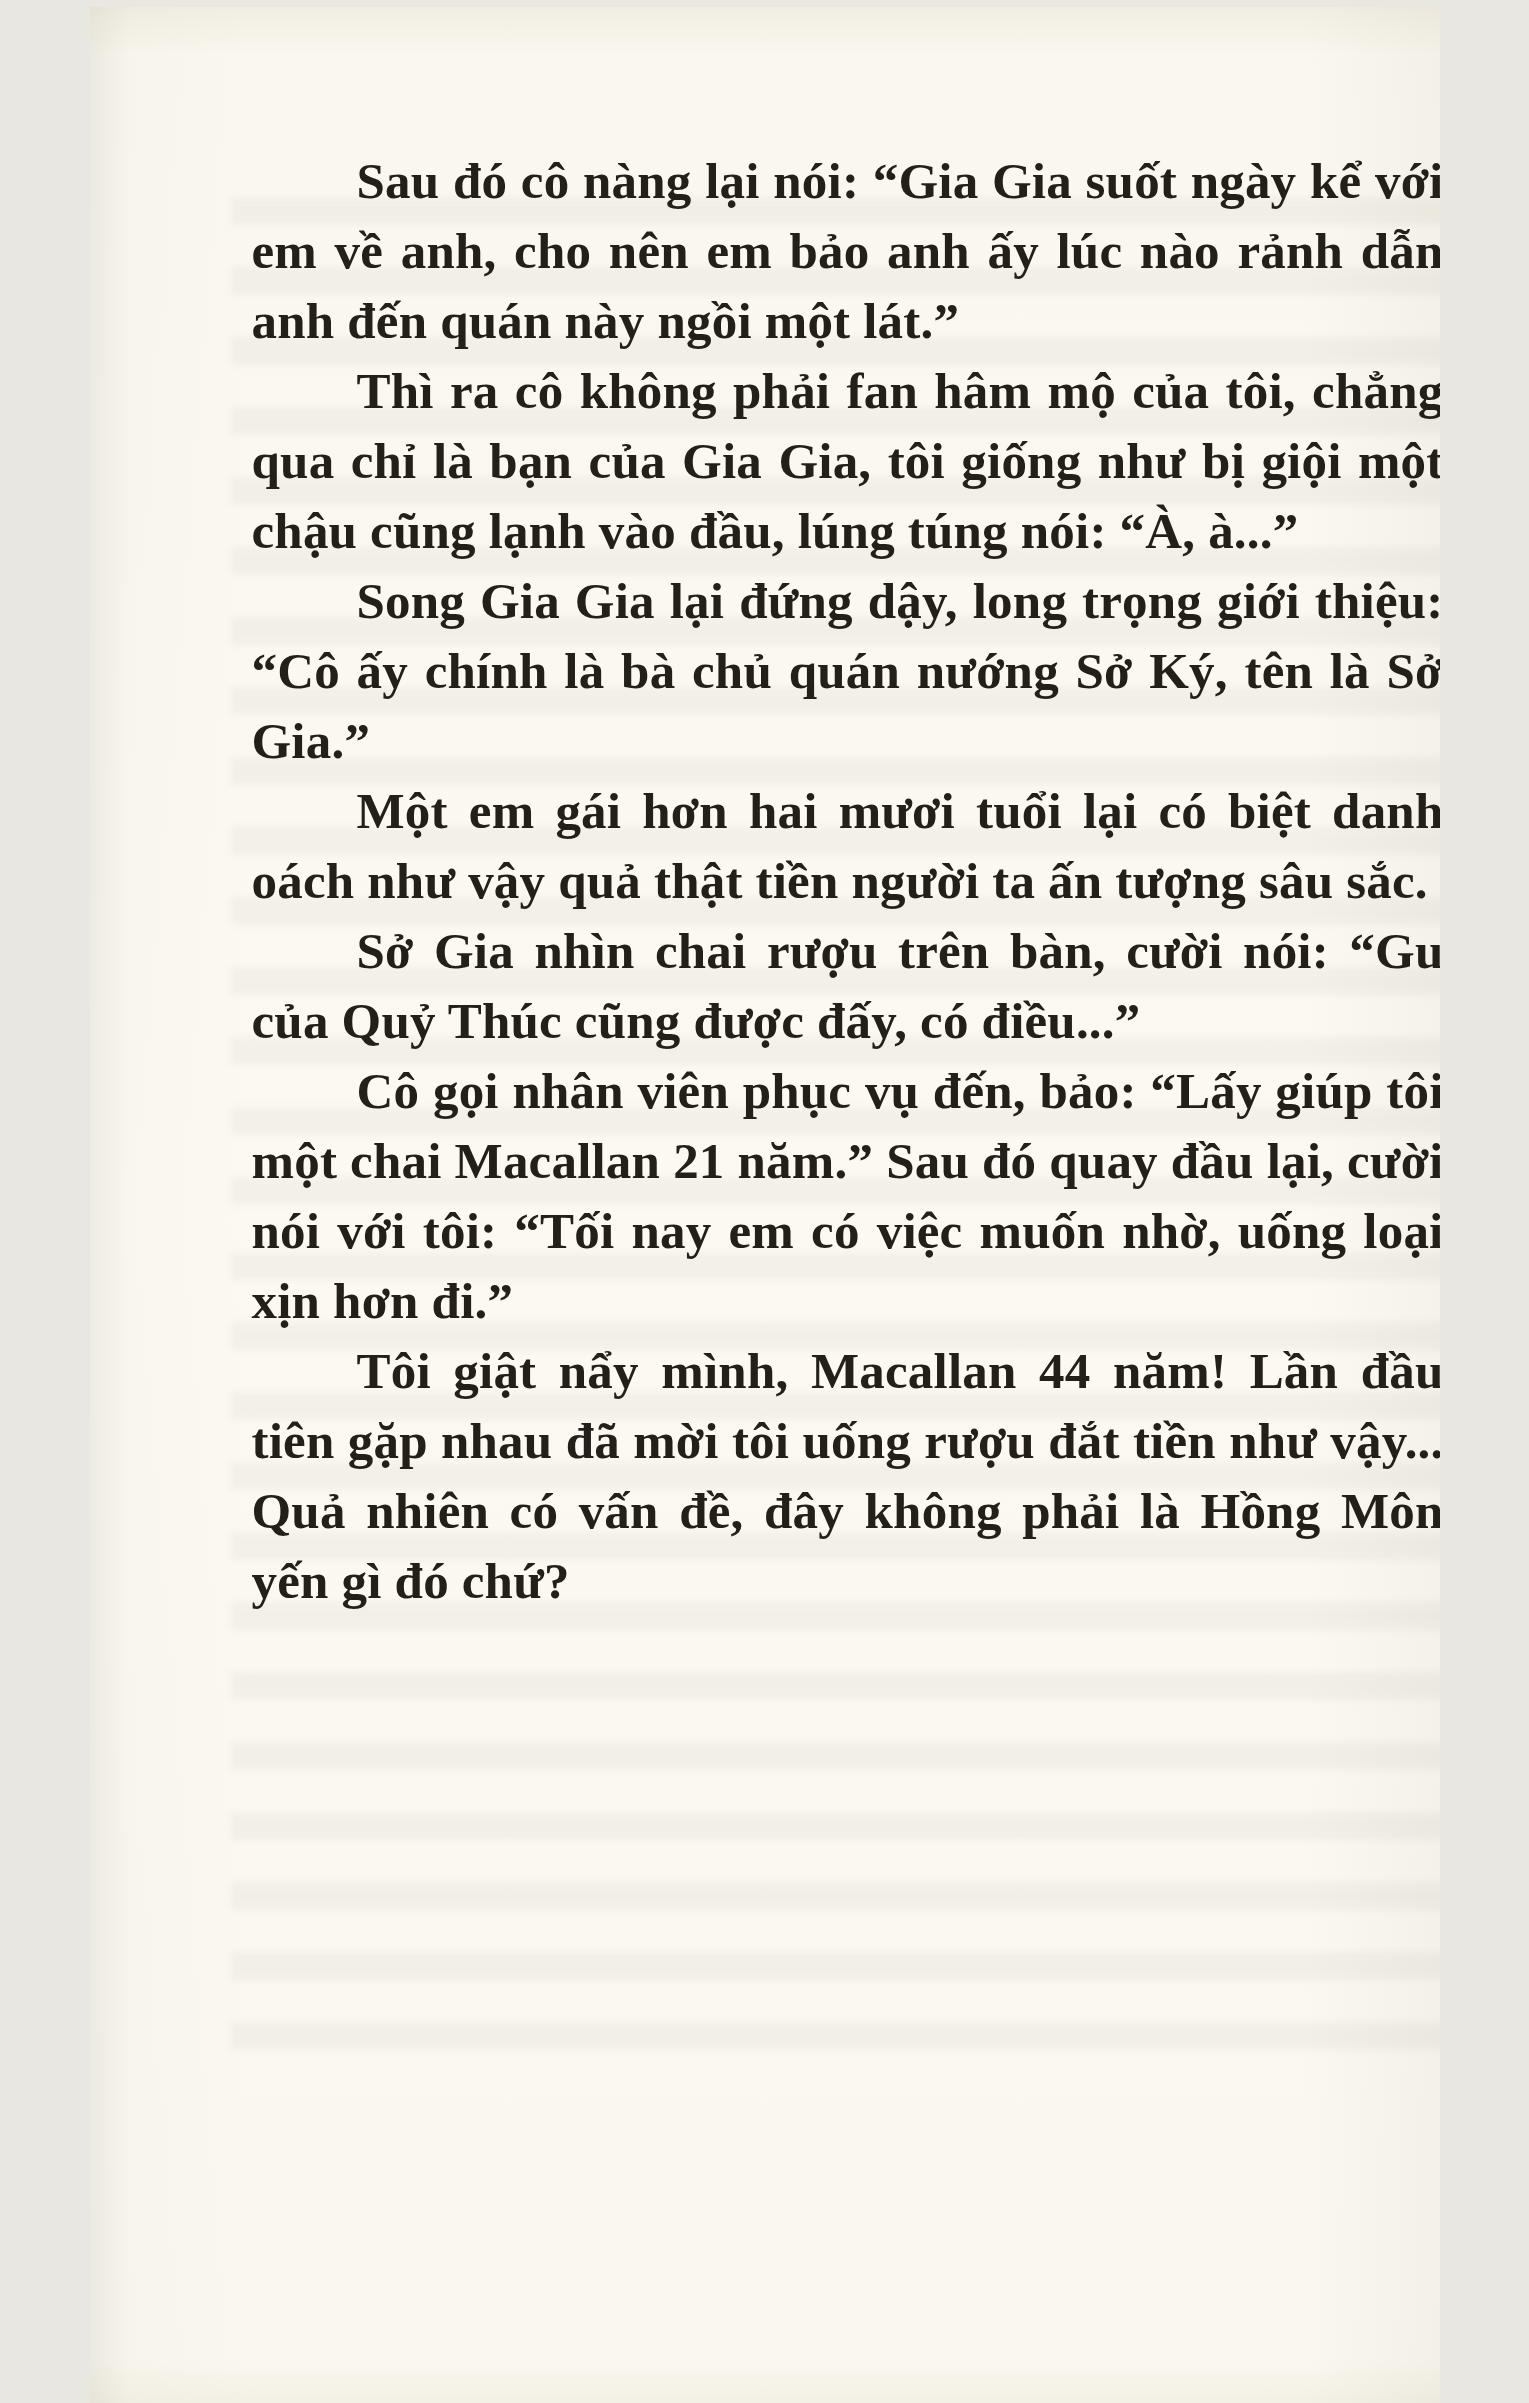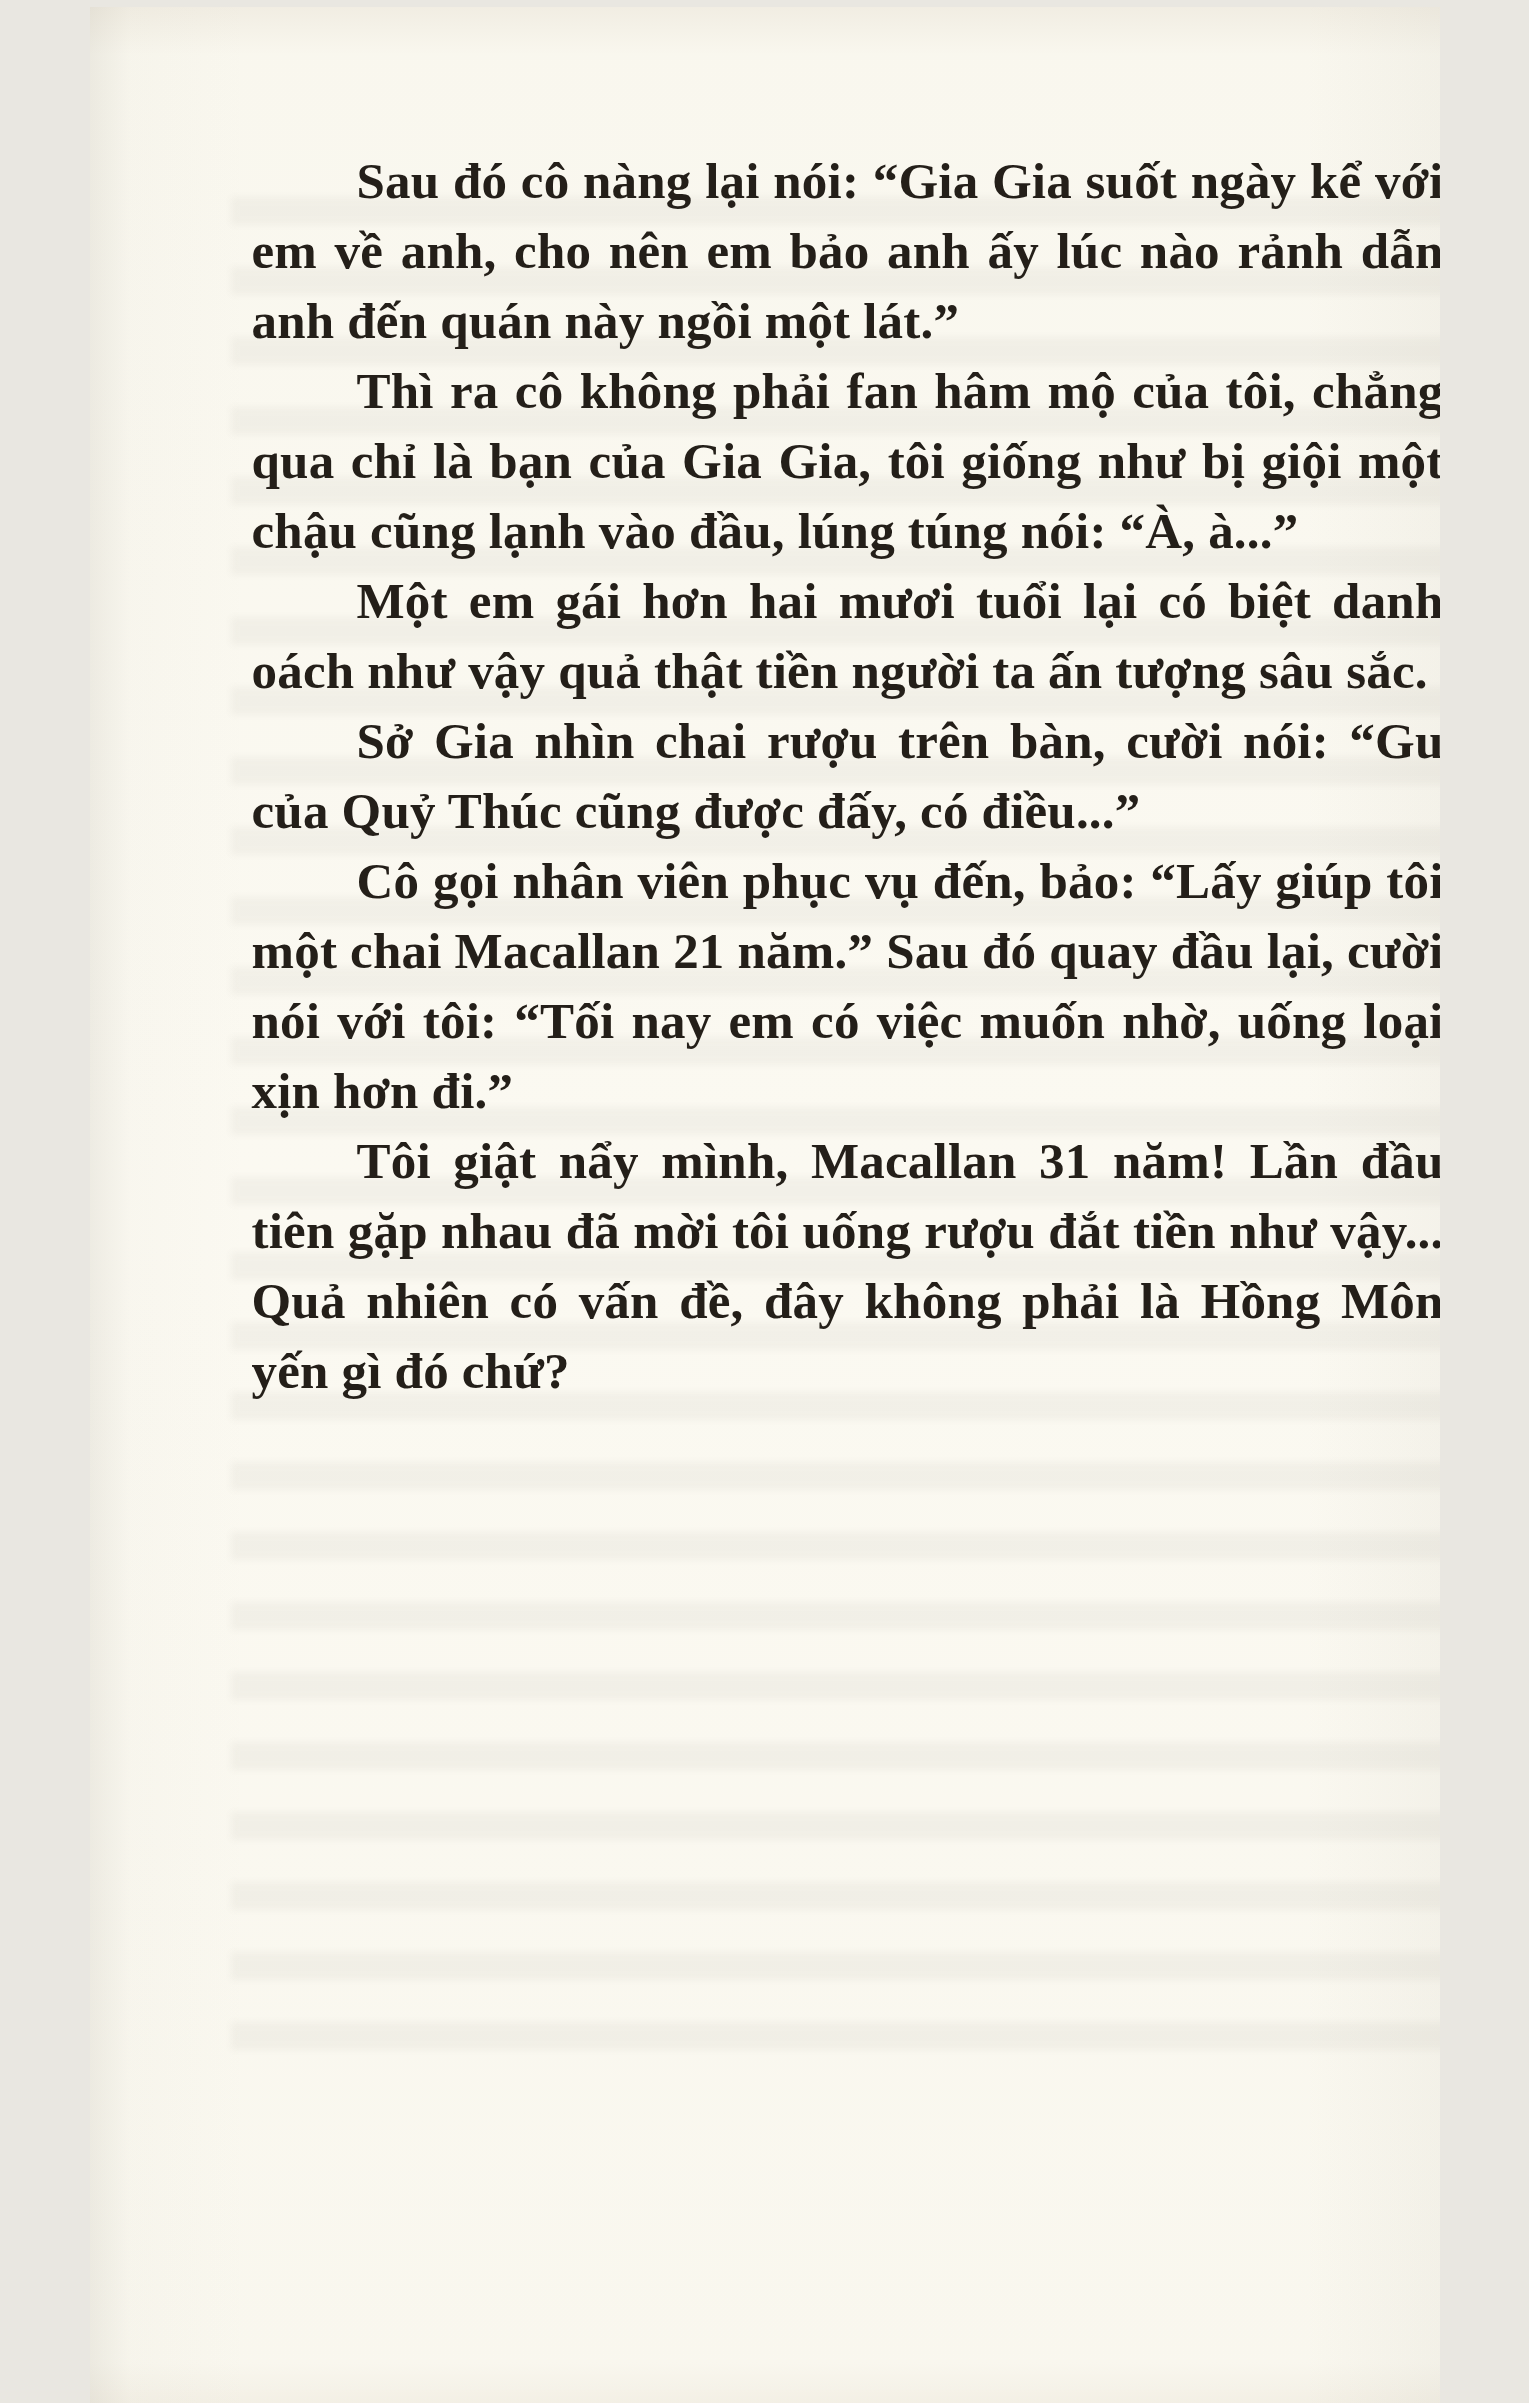--- a/index.html
+++ b/index.html
@@ -88,21 +88,22 @@
 <body>
 
 <div class="book-page">
 
   <div class="bleed bleed-1"></div>
   <div class="bleed bleed-2"></div>
 
   <div class="text-block">
     <p>Sau đó cô nàng lại nói: “Gia Gia suốt ngày kể với em về anh, cho nên em bảo anh ấy lúc nào rảnh dẫn anh đến quán này ngồi một lát.”</p>
     <p>Thì ra cô không phải fan hâm mộ của tôi, chẳng qua chỉ là bạn của Gia Gia, tôi giống như bị giội một chậu cũng lạnh vào đầu, lúng túng nói: “À, à...”</p>
+    <p>Song Gia Gia lại đứng dậy, long trọng giới thiệu: “Cô ấy chính là bà chủ quán nướng Sở Ký, tên là Sở Gia.”</p>
     <p>Một em gái hơn hai mươi tuổi lại có biệt danh oách như vậy quả thật tiền người ta ấn tượng sâu sắc.</p>
     <p>Sở Gia nhìn chai rượu trên bàn, cười nói: “Gu của Quỷ Thúc cũng được đấy, có điều...”</p>
     <p>Cô gọi nhân viên phục vụ đến, bảo: “Lấy giúp tôi một chai Macallan 21 năm.” Sau đó quay đầu lại, cười nói với tôi: “Tối nay em có việc muốn nhờ, uống loại xịn hơn đi.”</p>
-    <p>Tôi giật nẩy mình, Macallan 31 năm! Lần đầu tiên gặp nhau đã mời tôi uống rượu đắt tiền như vậy... Quả nhiên có vấn đề, đây không phải là Hồng Môn yến gì đó chứ?</p>
+    <p>Tôi giật nẩy mình, Macallan 44 năm! Lần đầu tiên gặp nhau đã mời tôi uống rượu đắt tiền như vậy... Quả nhiên có vấn đề, đây không phải là Hồng Môn yến gì đó chứ?</p>
   </div>
 
 
 </div>
 
 
 </body></html>

